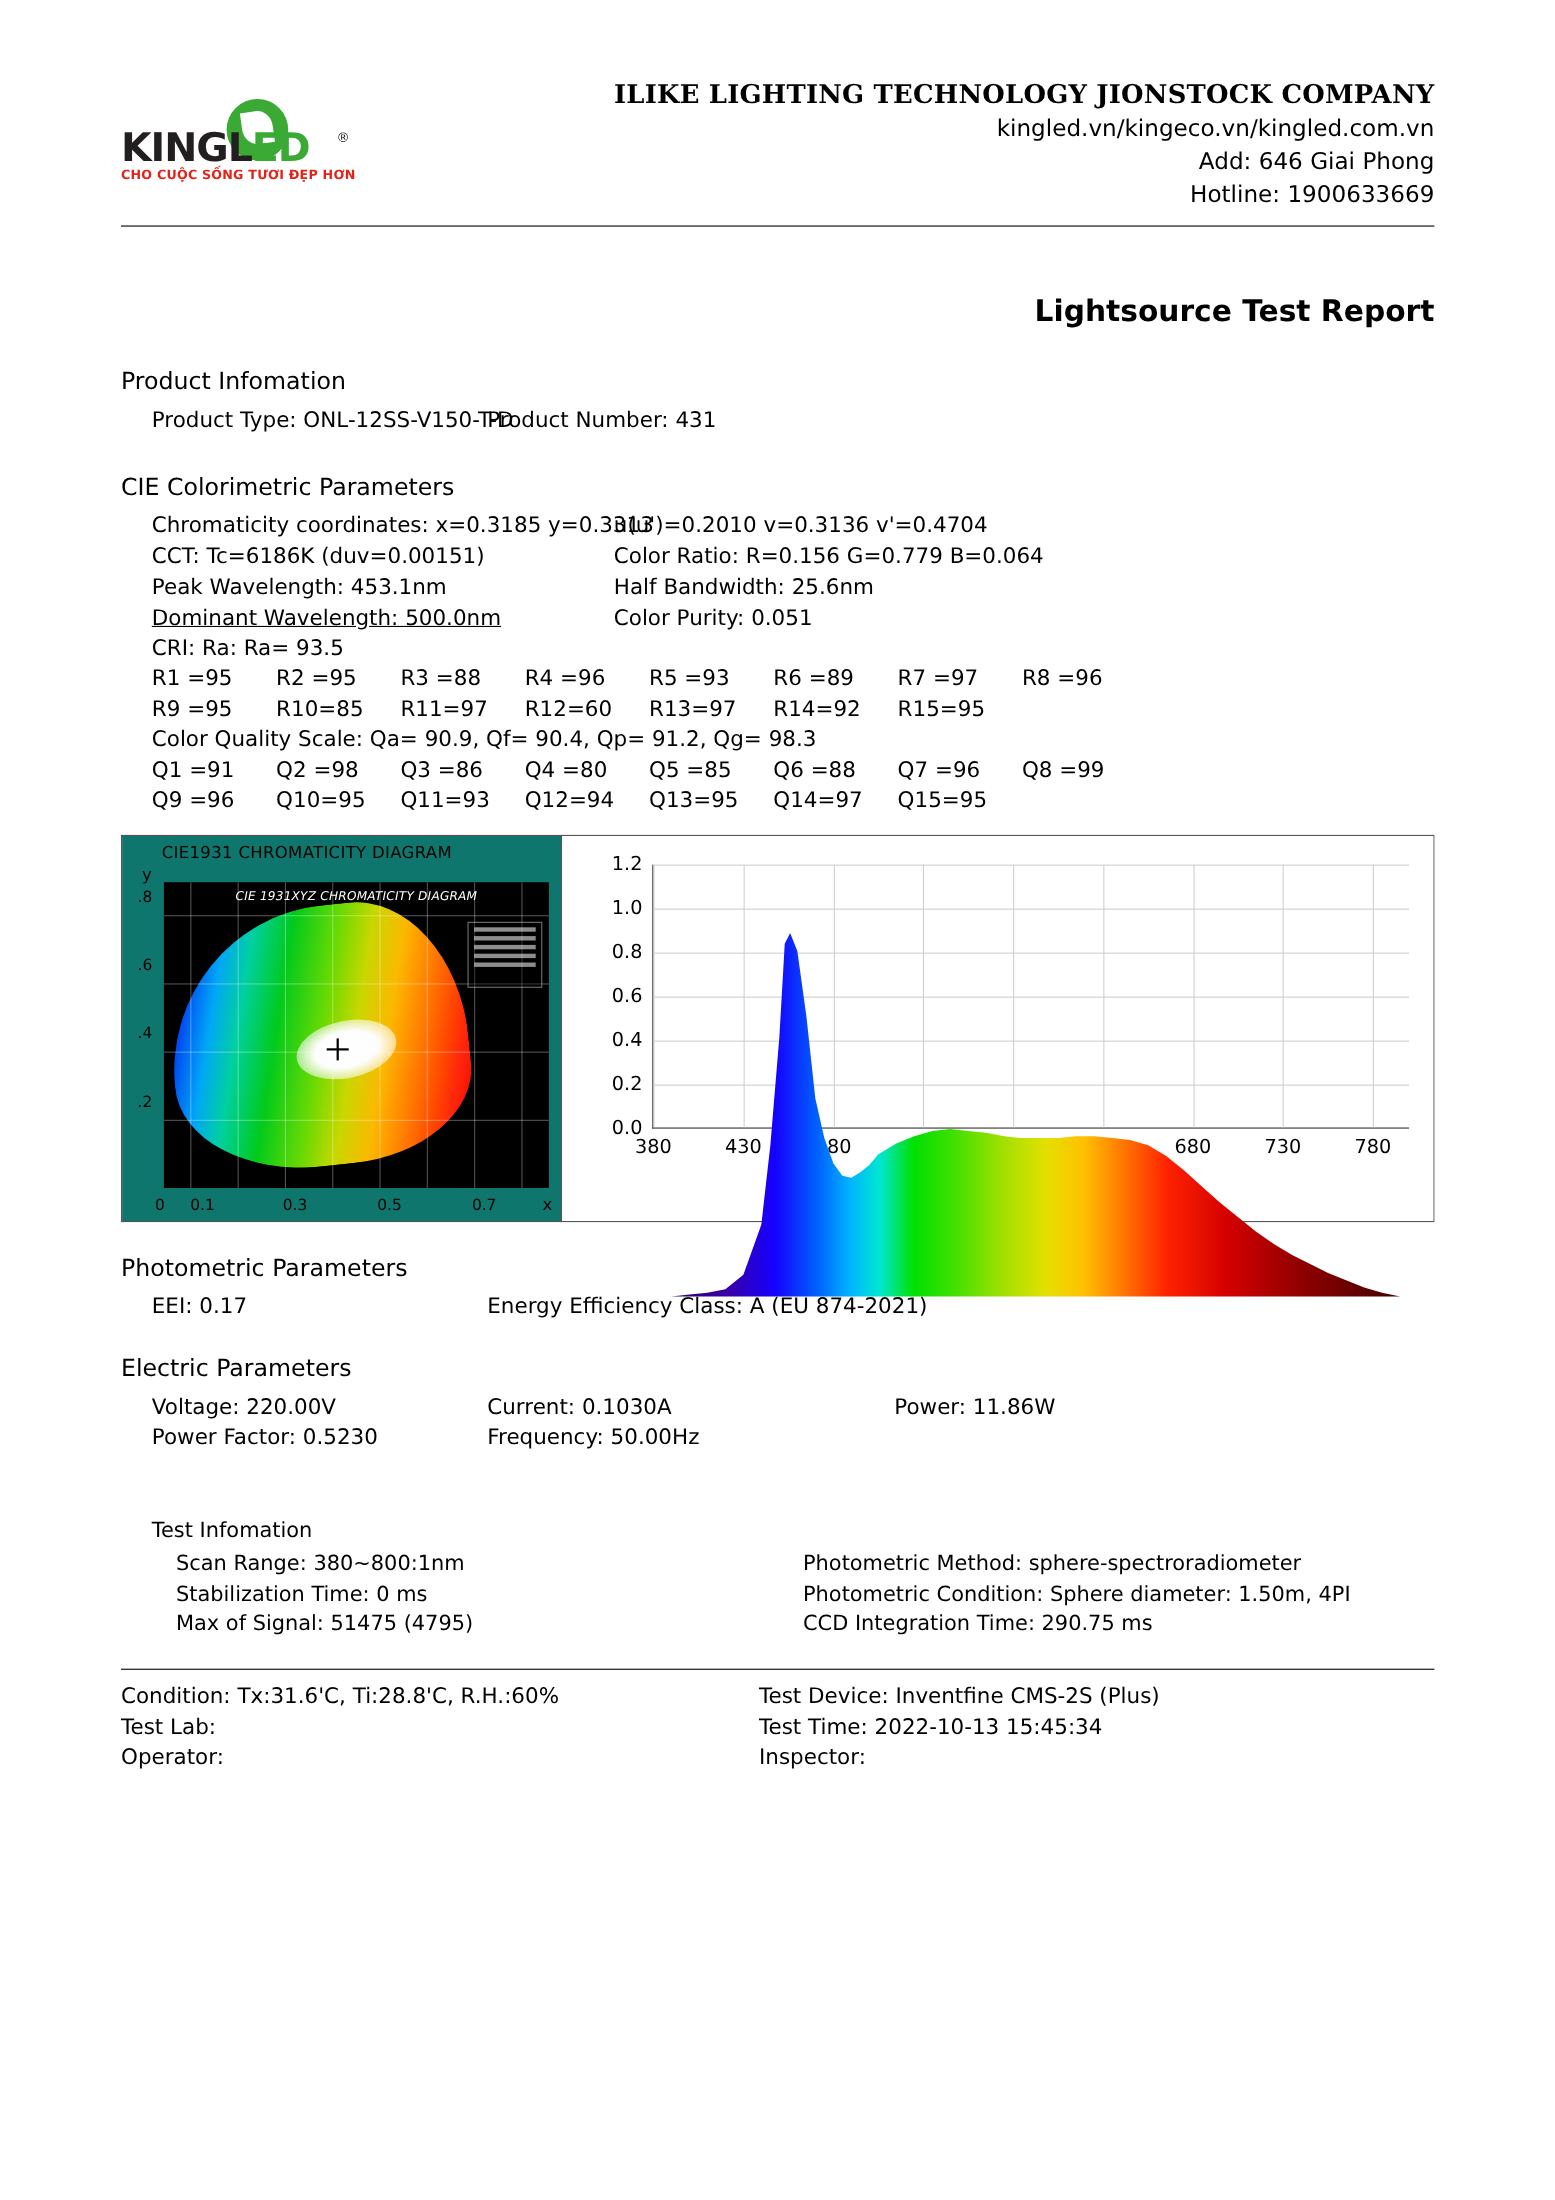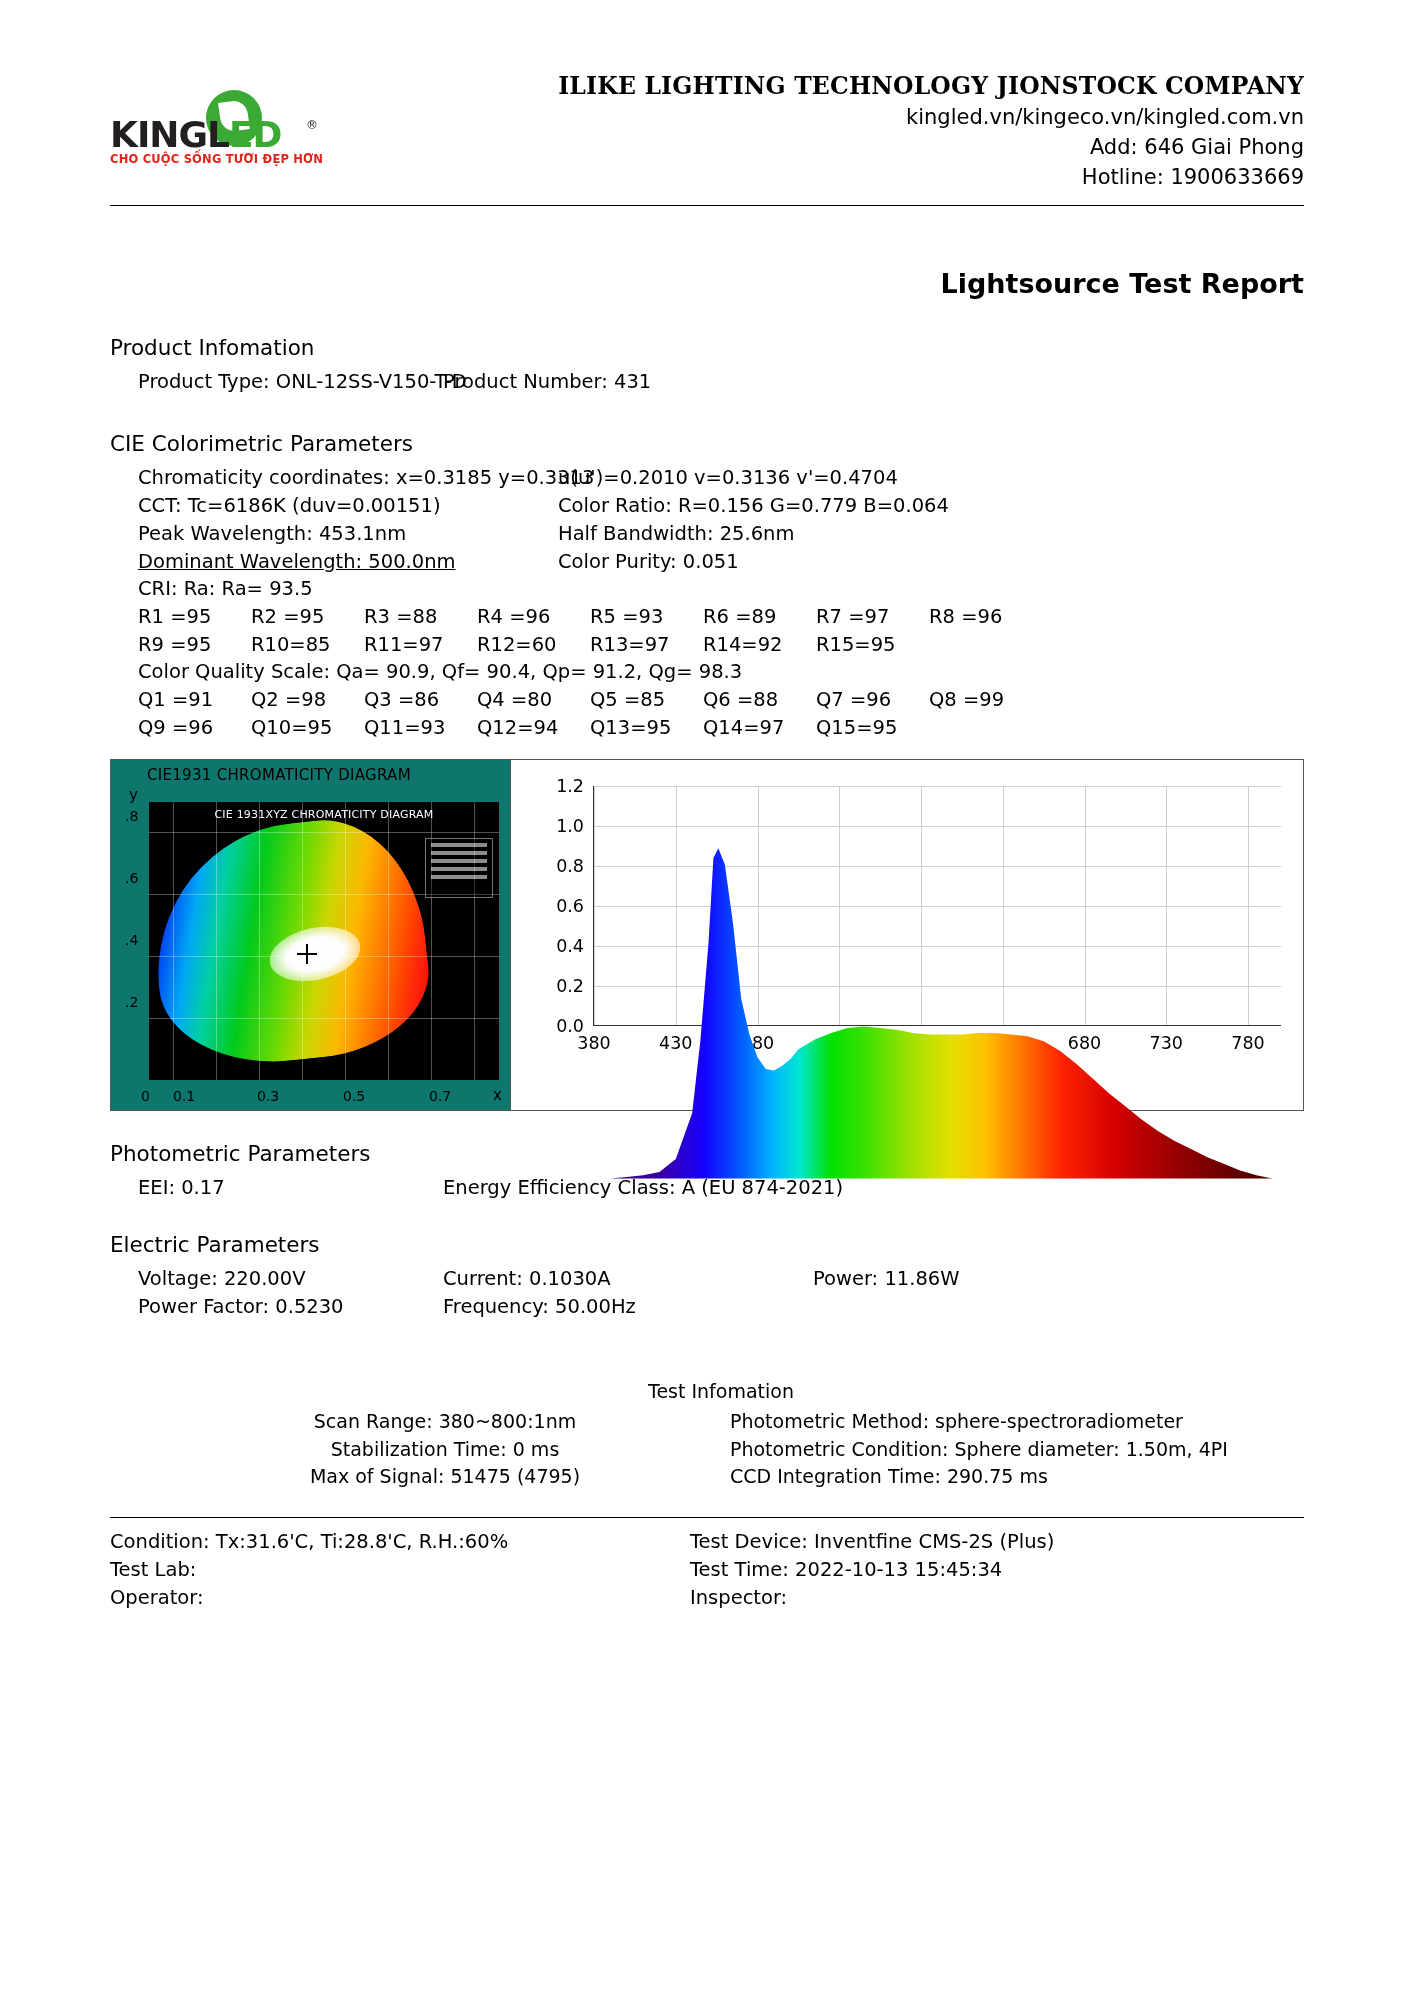--- a/index.html
+++ b/index.html
@@ -192,20 +192,21 @@
     font-size: 14px;
   }
   .cie-plot {
     position: absolute;
     left: 38px;
     top: 42px;
     width: 350px;
     height: 278px;
     background: #000;
     overflow: hidden;
+    font-style: italic;
   }
   .cie-inner-title {
     position: absolute;
     left: 50%;
     transform: translateX(-50%);
     top: 6px;
     color: #ffffff;
     font-size: 11px;
     letter-spacing: 0.2px;
     white-space: nowrap;
@@ -335,21 +336,20 @@
     position: absolute;
     left: 0; top: 0; right: 0; bottom: 0;
   }
 
   
   .test-info {
     margin-top: 58px;
     font-size: 19px;
     line-height: 1.45;
     padding-left: 28px;
-    text-align: center;
   }
   .test-info .ti-title { margin-bottom: 2px; }
   .test-info .ti-body { padding-left: 22px; }
   .ti-row { display: flex; white-space: nowrap; }
   .ti-col-a { width: 570px; flex: 0 0 570px; }
 
   .hr-foot {
     border: none;
     border-top: 1.4px solid #000;
     margin: 26px 0 10px 0;

